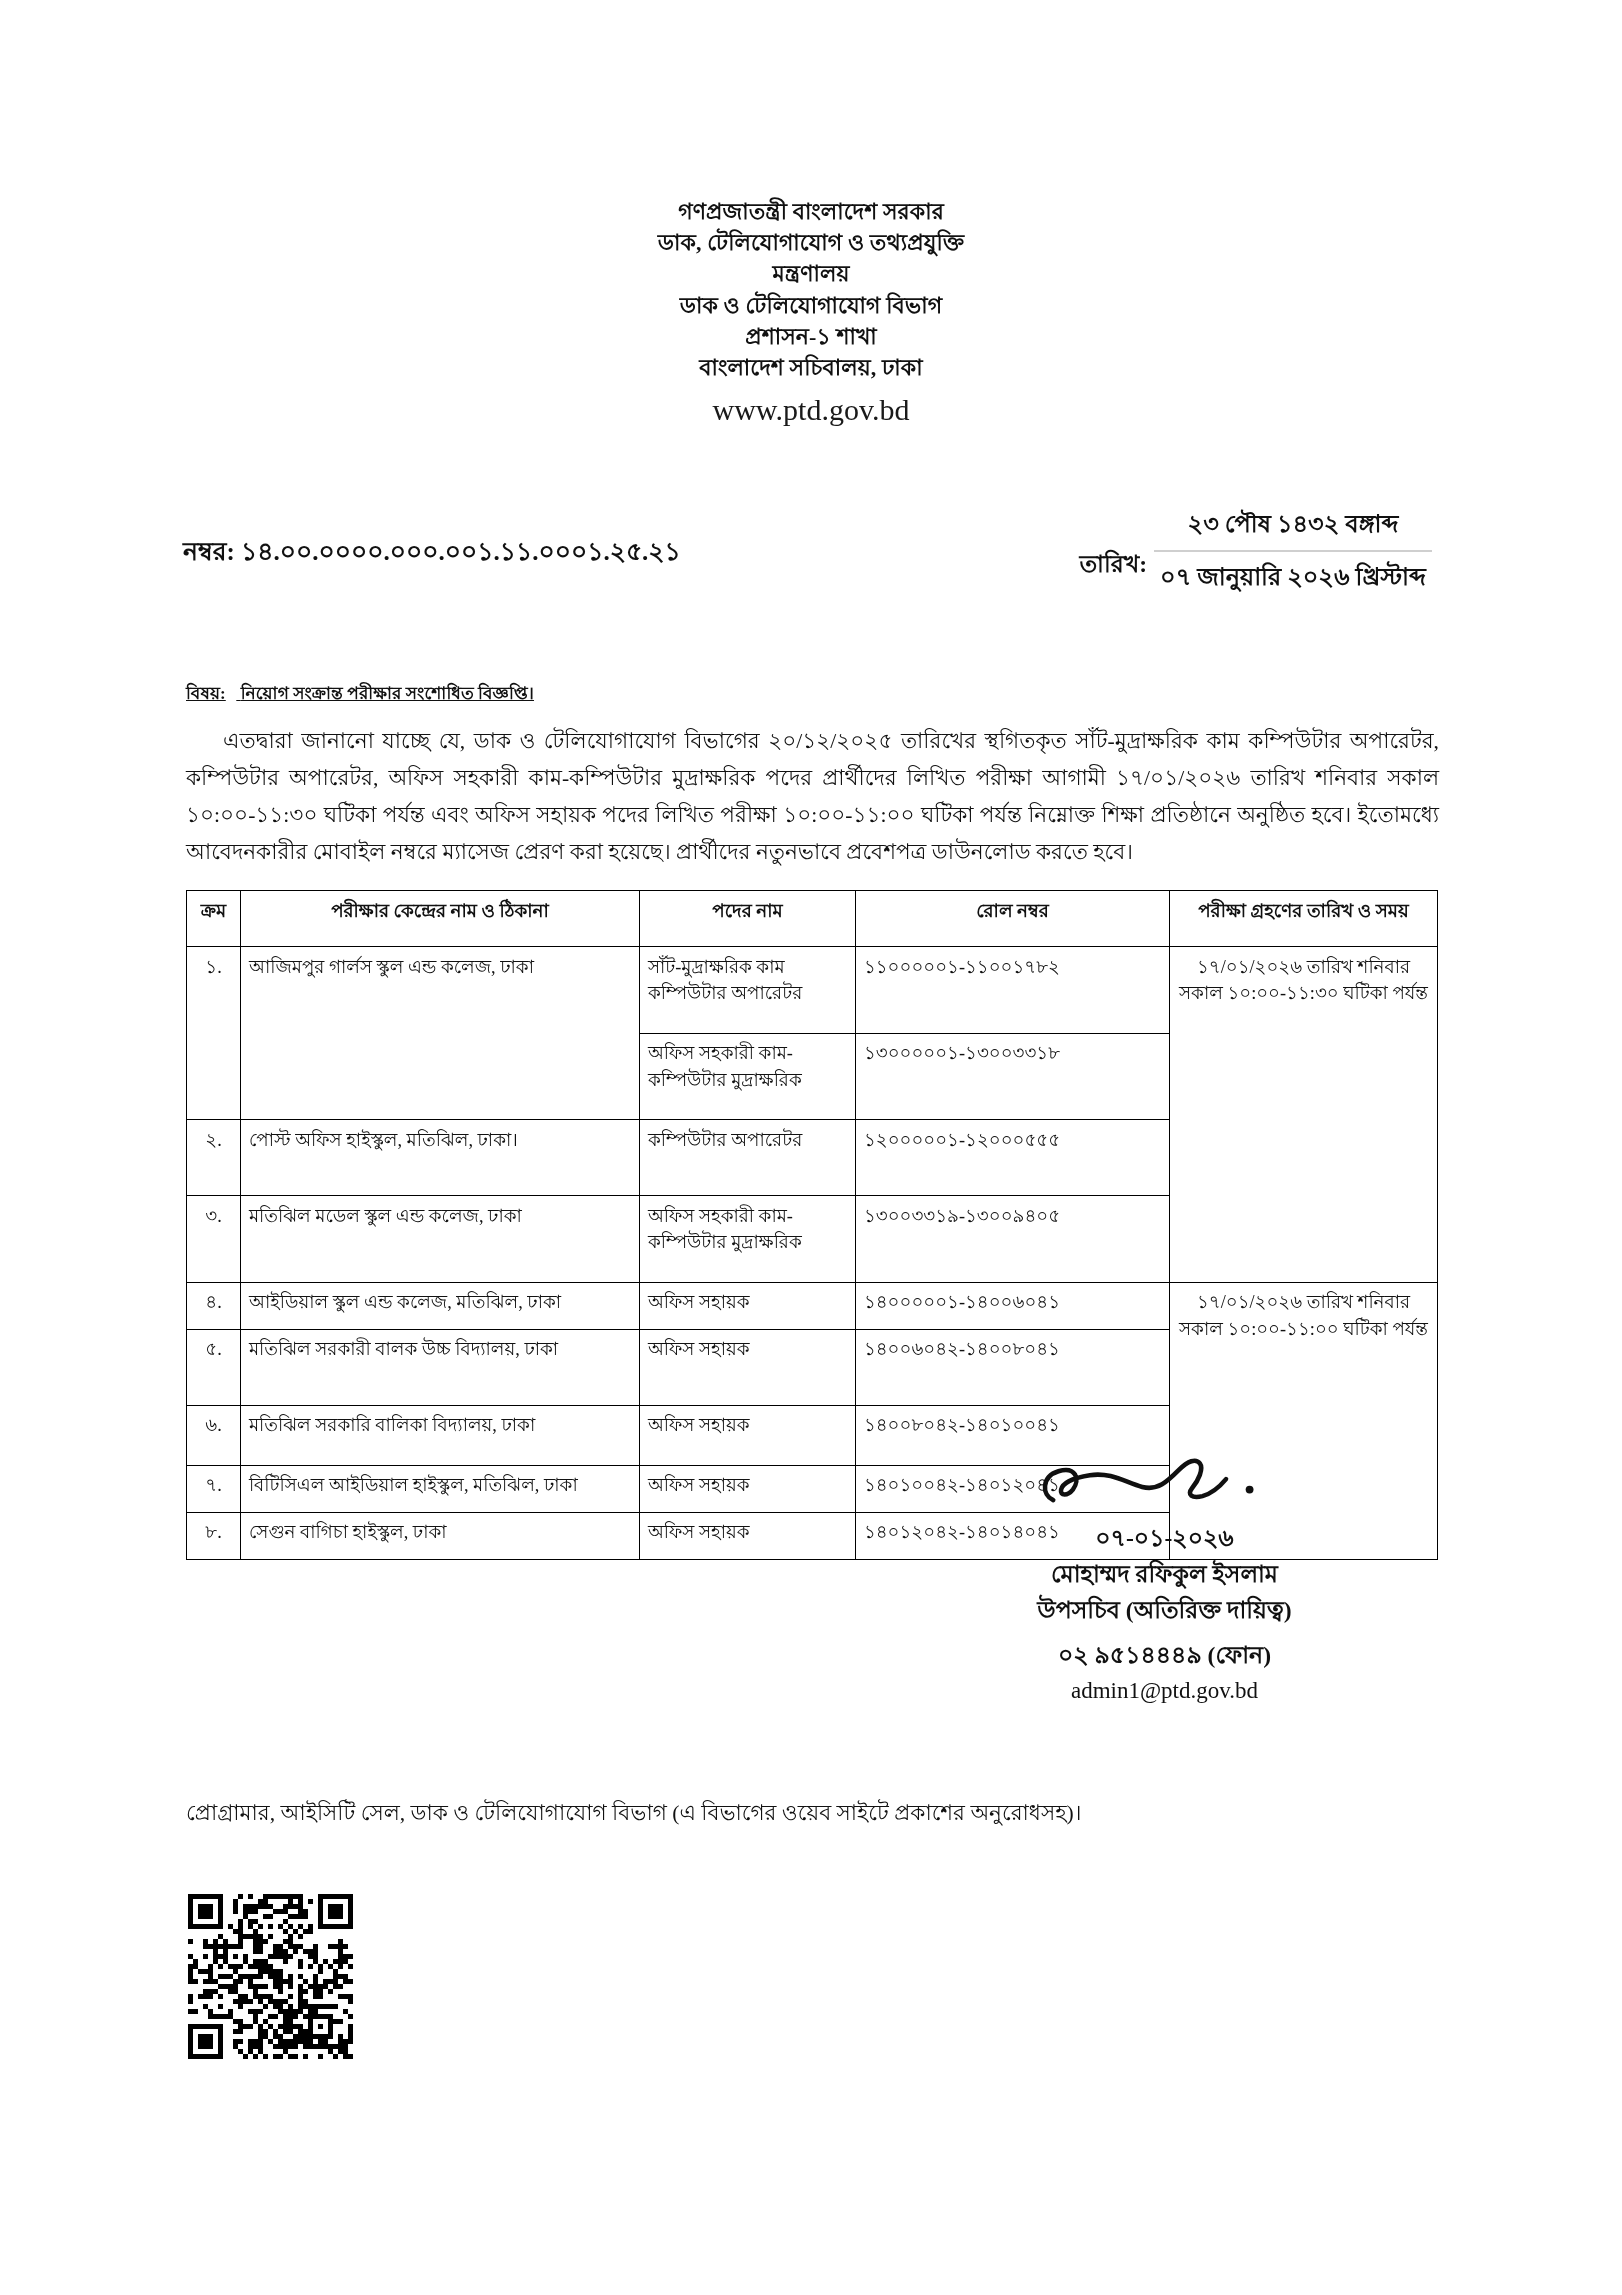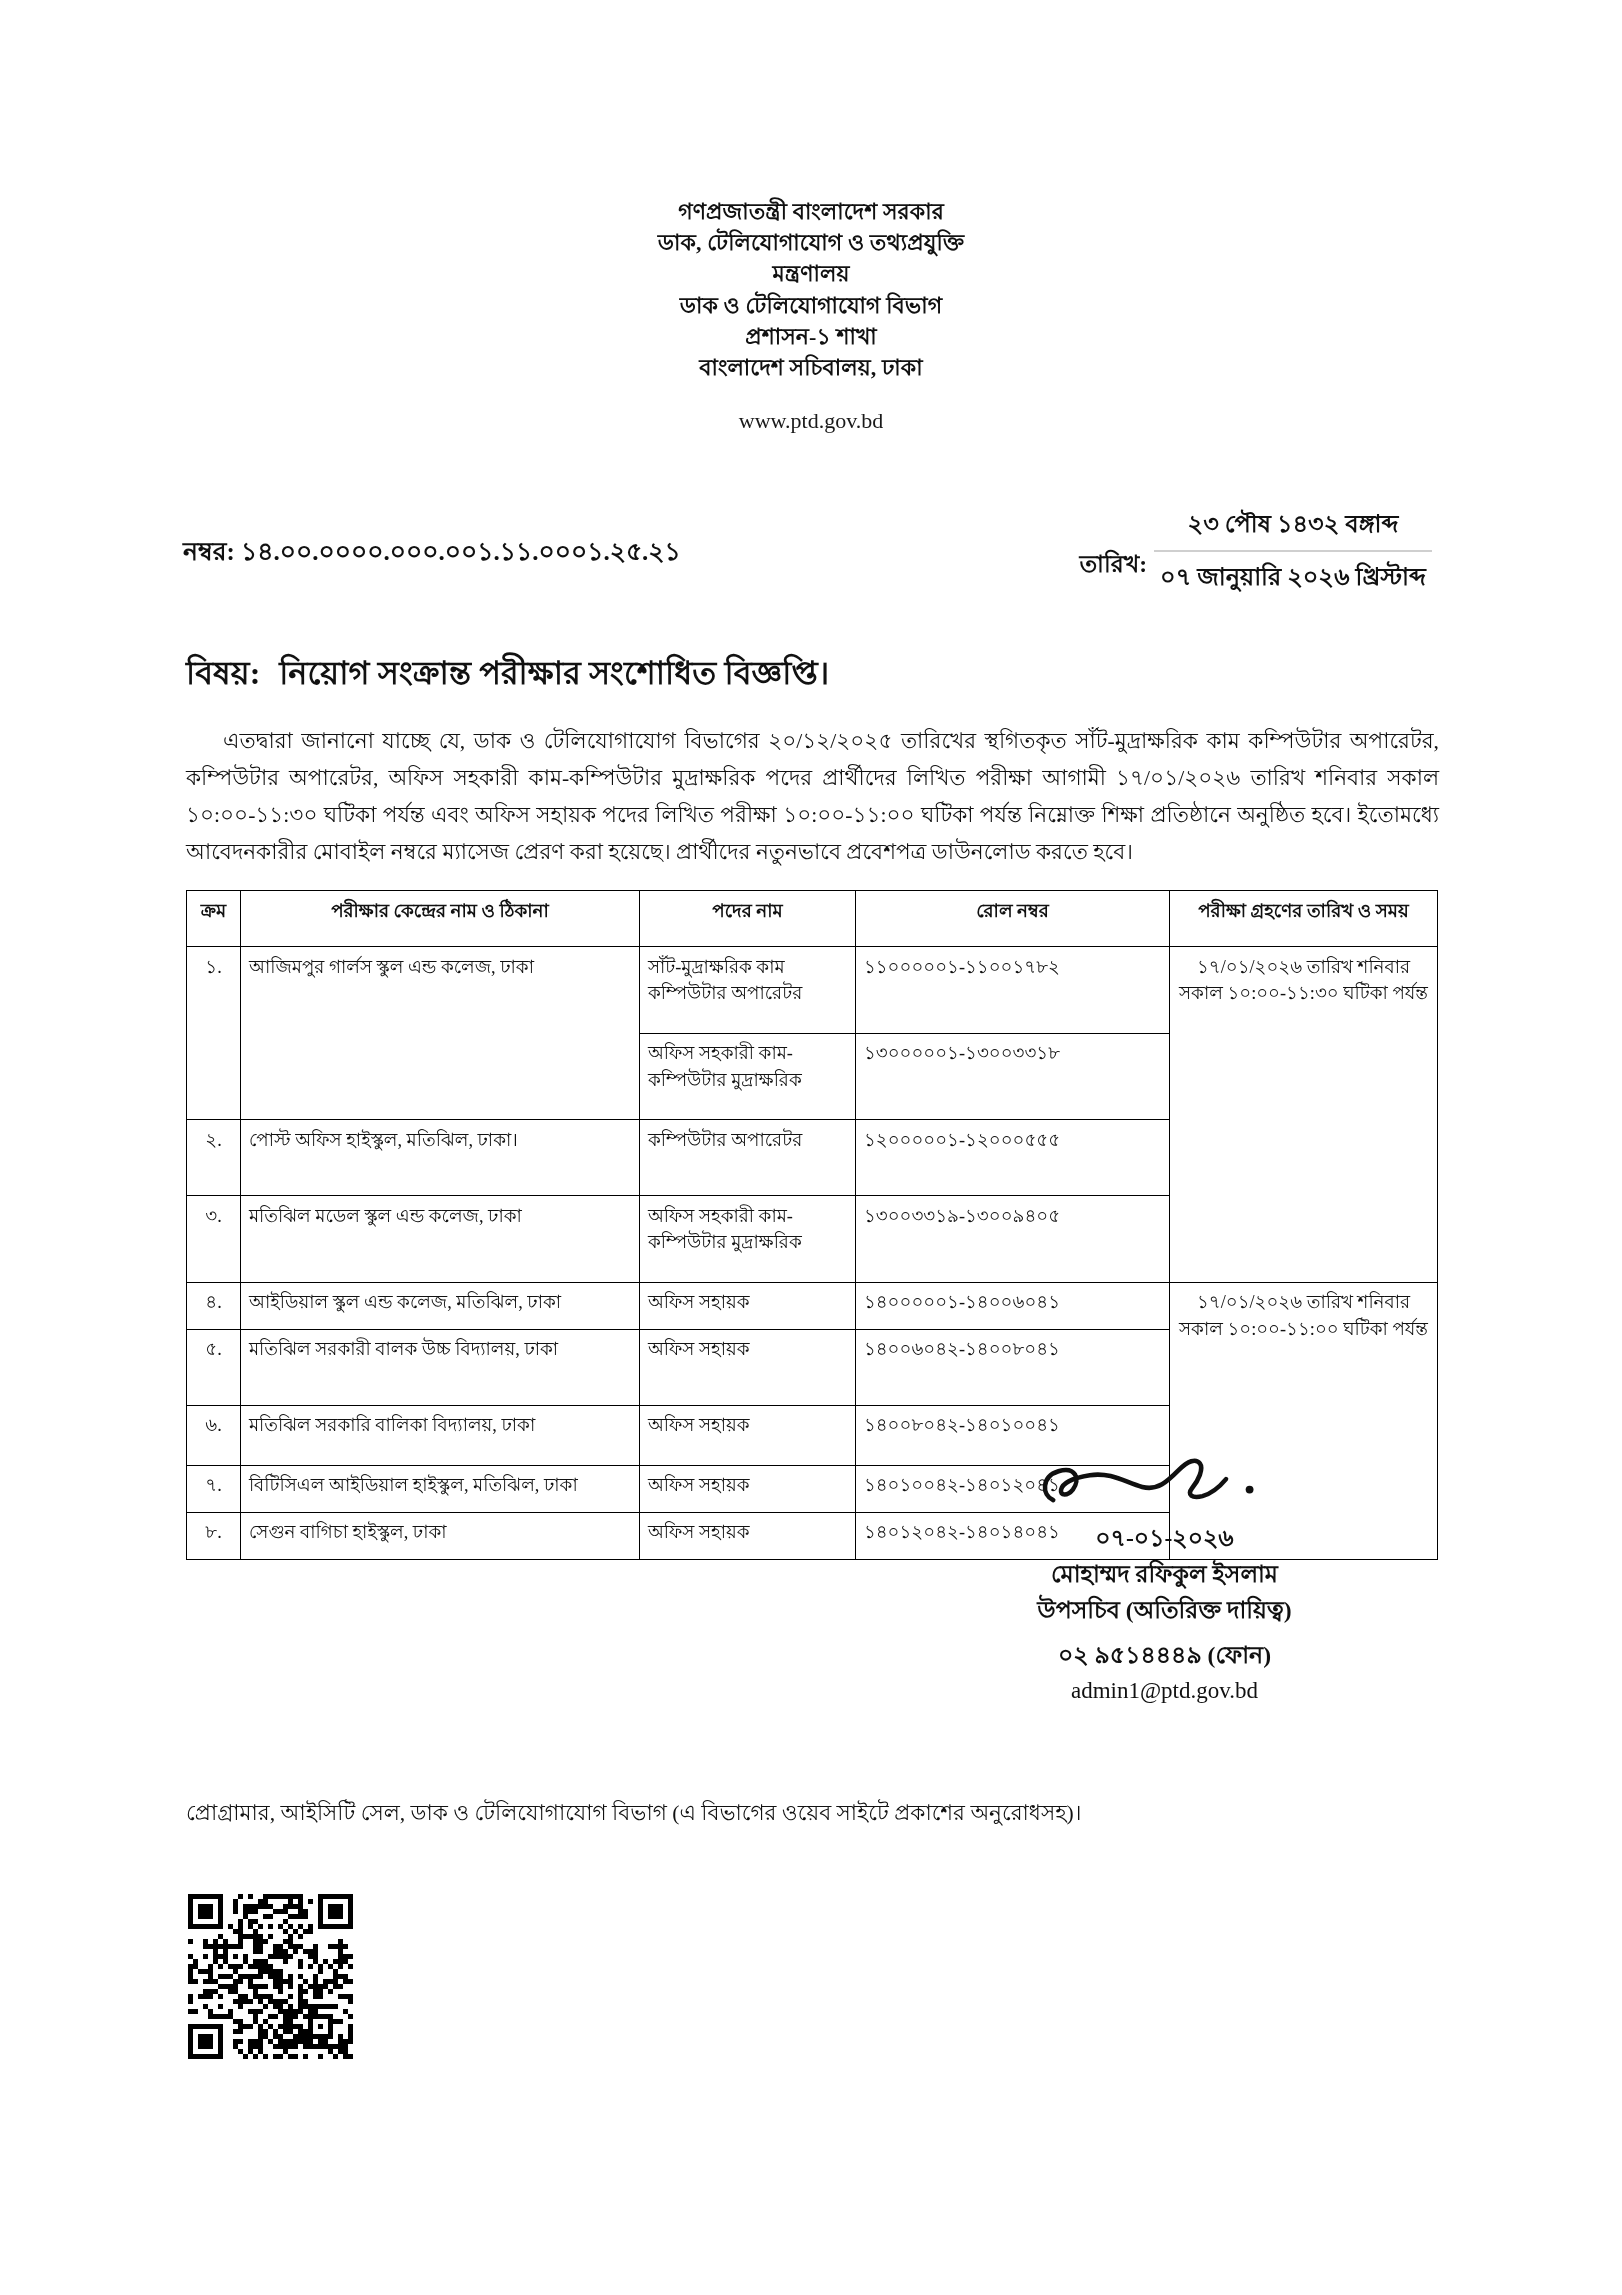--- a/index.html
+++ b/index.html
@@ -31,23 +31,23 @@
     right: 0;
     text-align: center;
     line-height: 1.42;
   }
   .letterhead .lh-line {
     font-size: 22px;
     font-weight: 600;
     letter-spacing: 0.1px;
   }
   .letterhead .lh-web {
-    font-size: 22px;
+    font-size: 30px;
     font-weight: 400;
-    margin-top: 22px;
+    margin-top: 6px;
     color: #1a1a1a;
   }
 
   
   .memo-row {
     position: absolute;
     top: 504px;
     left: 183px;
     right: 170px;
     height: 85px;
@@ -90,25 +90,26 @@
     width: 100%;
     min-width: 236px;
     height: 2px;
     background: #cfcfcf;
     margin: 3.9px 0;
   }
 
   
   .subject {
     position: absolute;
-    top: 648px;
+    top: 680px;
     left: 186px;
-    font-size: 32px;
+    font-size: 17px;
     font-weight: 700;
     letter-spacing: 0.1px;
+    text-decoration: underline;
   }
   .subject .subj-label { margin-right: 10.5px; }
 
   
   .body-para {
     position: absolute;
     top: 723px;
     left: 186px;
     width: 1253px;
     font-size: 21.6px;

